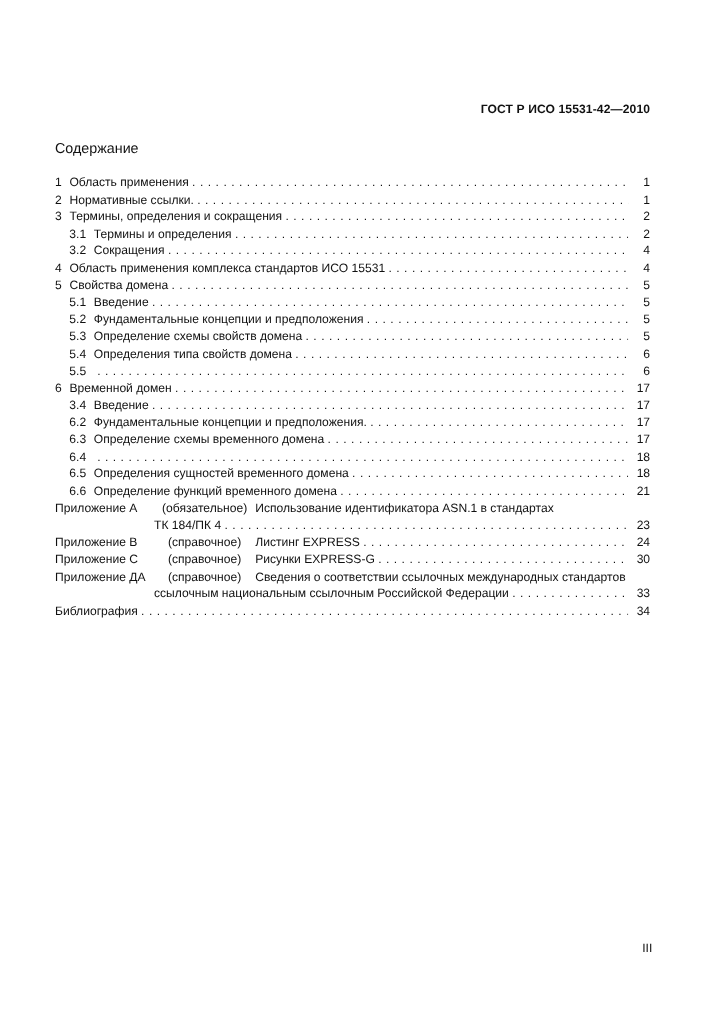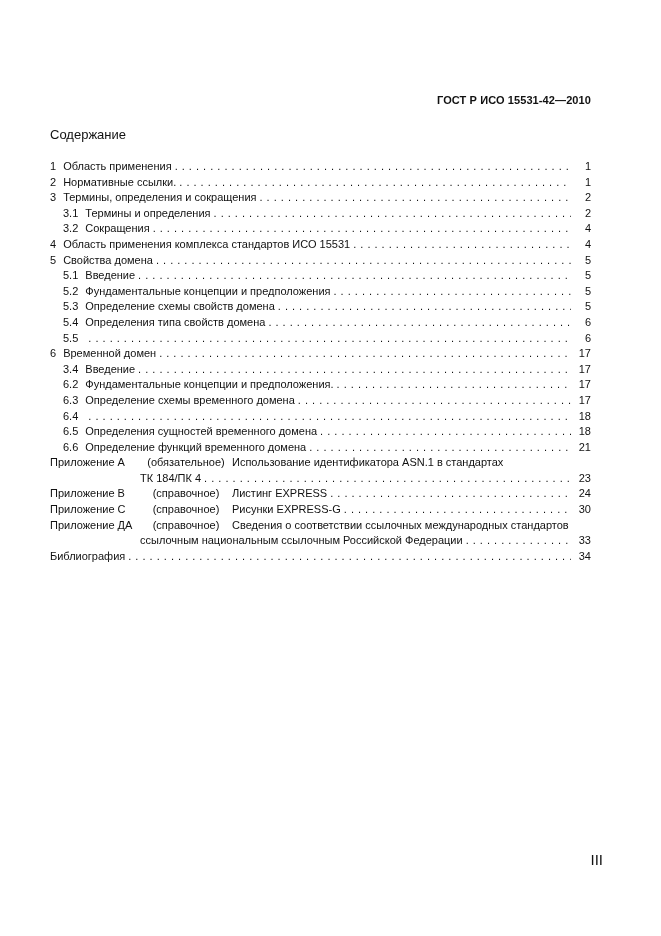--- a/index.html
+++ b/index.html
@@ -26,21 +26,21 @@
   .toc-note { flex: 0 0 auto; min-width: 84px; margin-right: 4px; white-space: nowrap; text-align: center; }
   .toc-label { flex: 0 0 auto; white-space: nowrap; }
 
   .leader { flex: 1 1 auto; overflow: hidden; white-space: nowrap; margin: 0 3px; min-width: 10px; }
   .leader::before {
     content: " . . . . . . . . . . . . . . . . . . . . . . . . . . . . . . . . . . . . . . . . . . . . . . . . . . . . . . . . . . . . . . . . . . . . . . . . . . . . . . . . . . . . . . . . . . . .";
     letter-spacing: 0.5px;
   }
   .toc-page { flex: 0 0 auto; min-width: 17px; text-align: right; white-space: nowrap; }
 
-  .doc-footer { position: absolute; right: 58px; bottom: 68px; font-size: 15px; }
+  .doc-footer { position: absolute; right: 68px; bottom: 68px; font-size: 11px; }
 </style>
 </head>
 <body>
 
 <div class="page">
   <div class="content">
     <div class="doc-header">
       <span>ГОСТ Р ИСО 15531-42—2010</span>
     </div>
     <div class="toc-title">Содержание</div>

